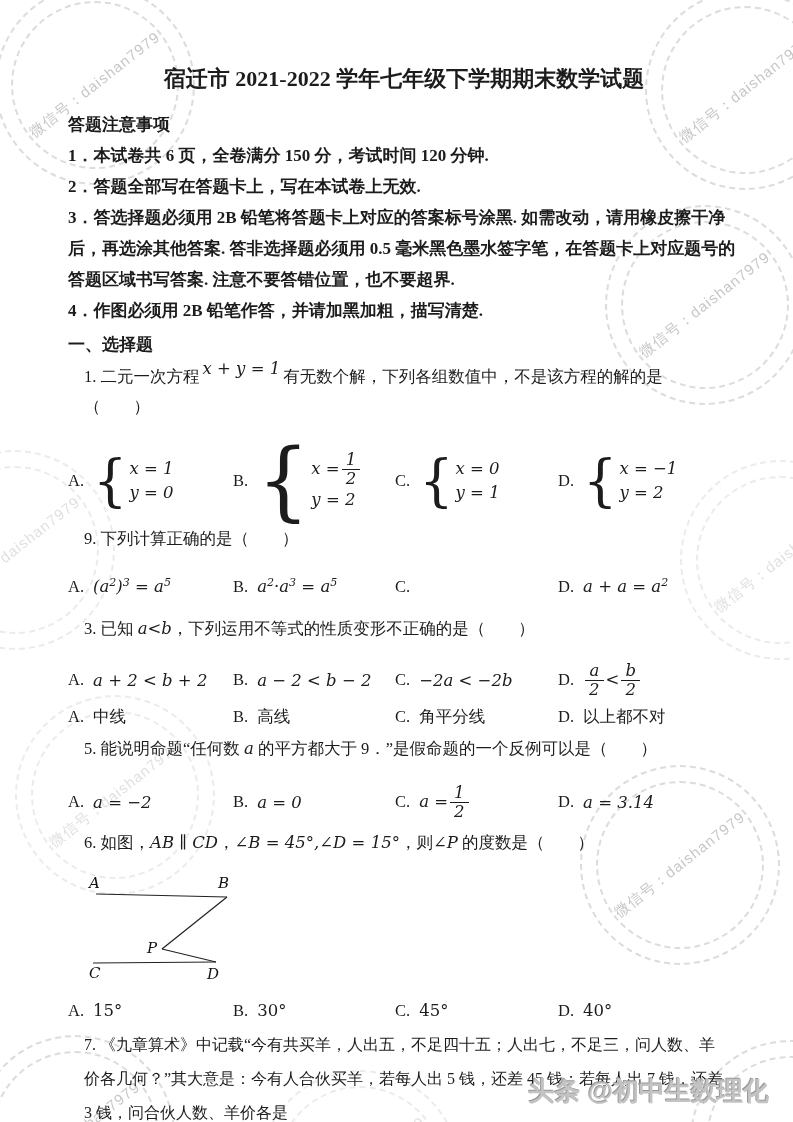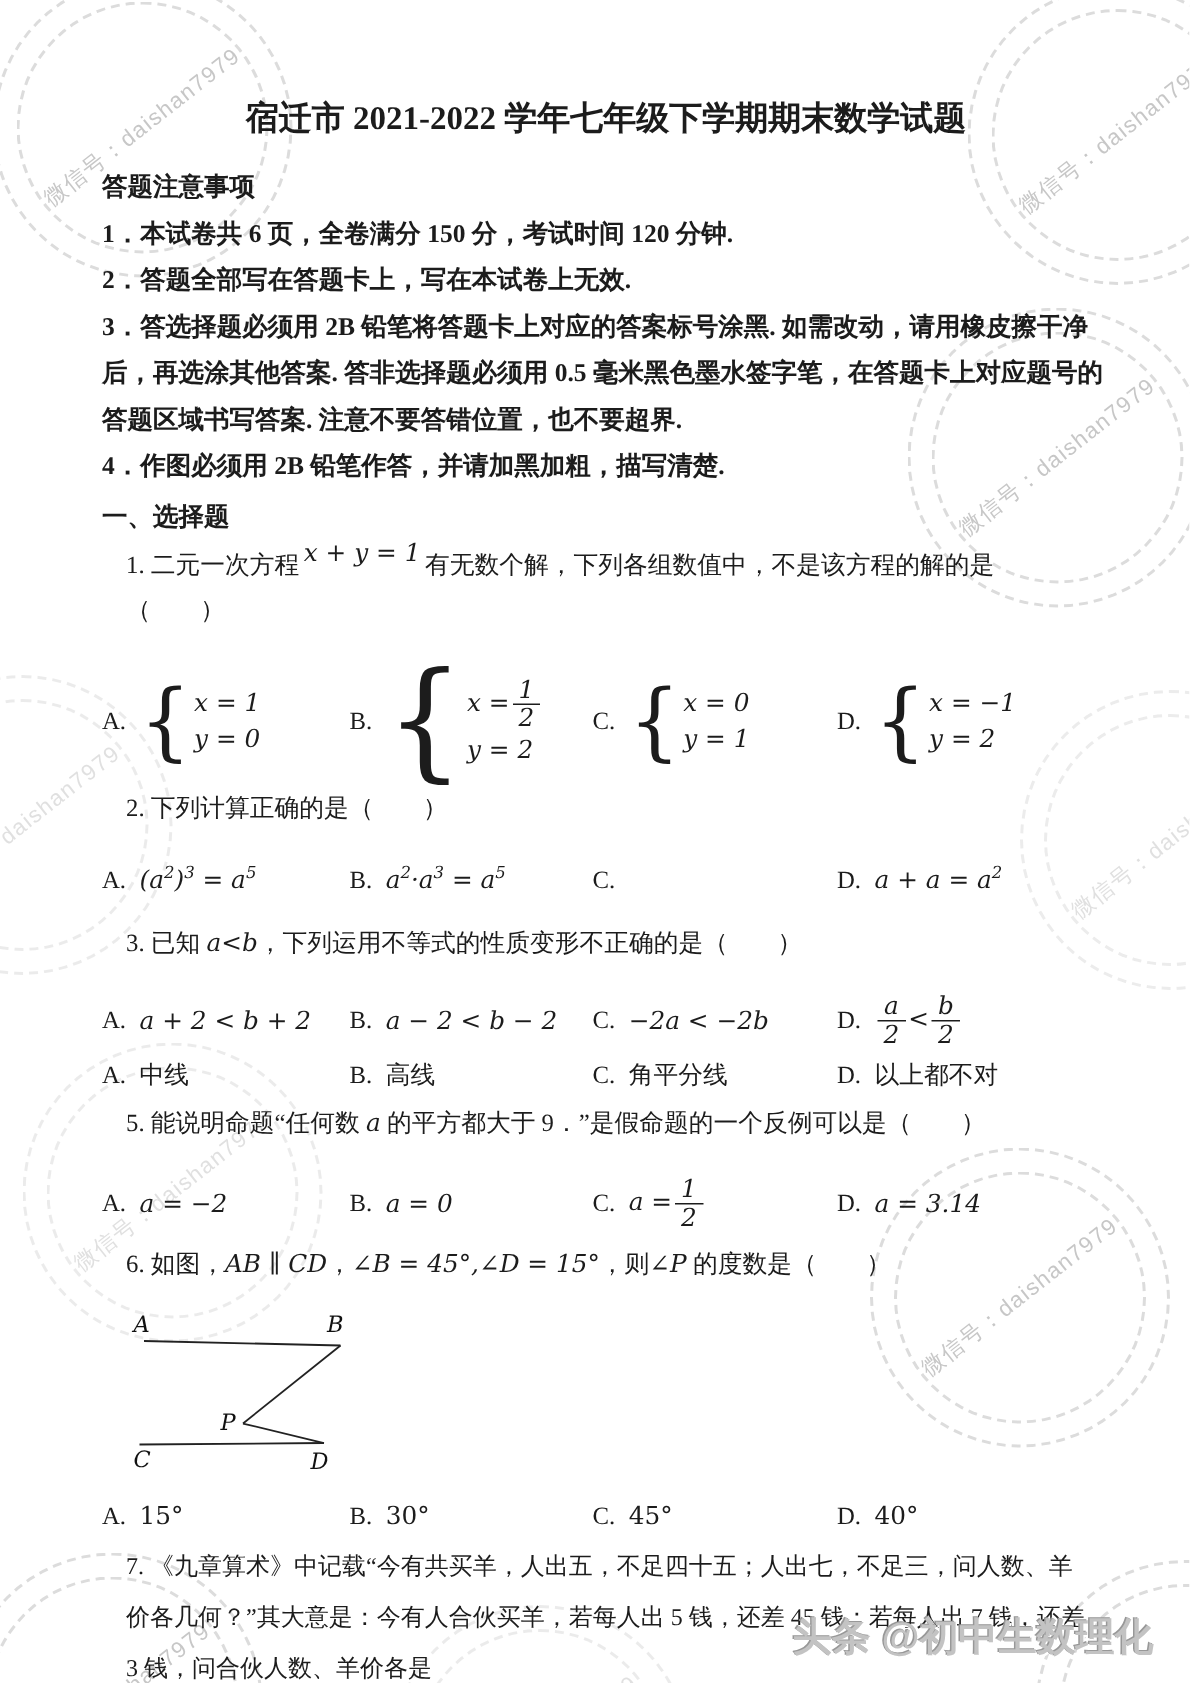--- a/index.html
+++ b/index.html
@@ -181,21 +181,21 @@
         <span class="cases">
             <span class="brace">{</span>
             <span class="lines">
               <span class="line mi">x = −1</span>
               <span class="line mi">y = 2</span>
             </span>
           </span>
       </div>
     </div>
 
-    <p class="stem q2stem">2. 下列计算正确的是（　　）</p>
+    <p class="stem q2stem">9. 下列计算正确的是（　　）</p>
     <div class="opts q2opts">
       <div class="opt">
           <span class="ol">A.</span>
           <span class="mi"><span>(a</span><sup>2</sup><span>)</span><sup>3</sup><span> = a</span><sup>5</sup></span>
         </div>
       <div class="opt">
           <span class="ol">B.</span>
           <span class="mi"><span>a</span><sup>2</sup><span>·a</span><sup>3</sup><span> = a</span><sup>5</sup></span>
         </div>
       <div class="opt">

